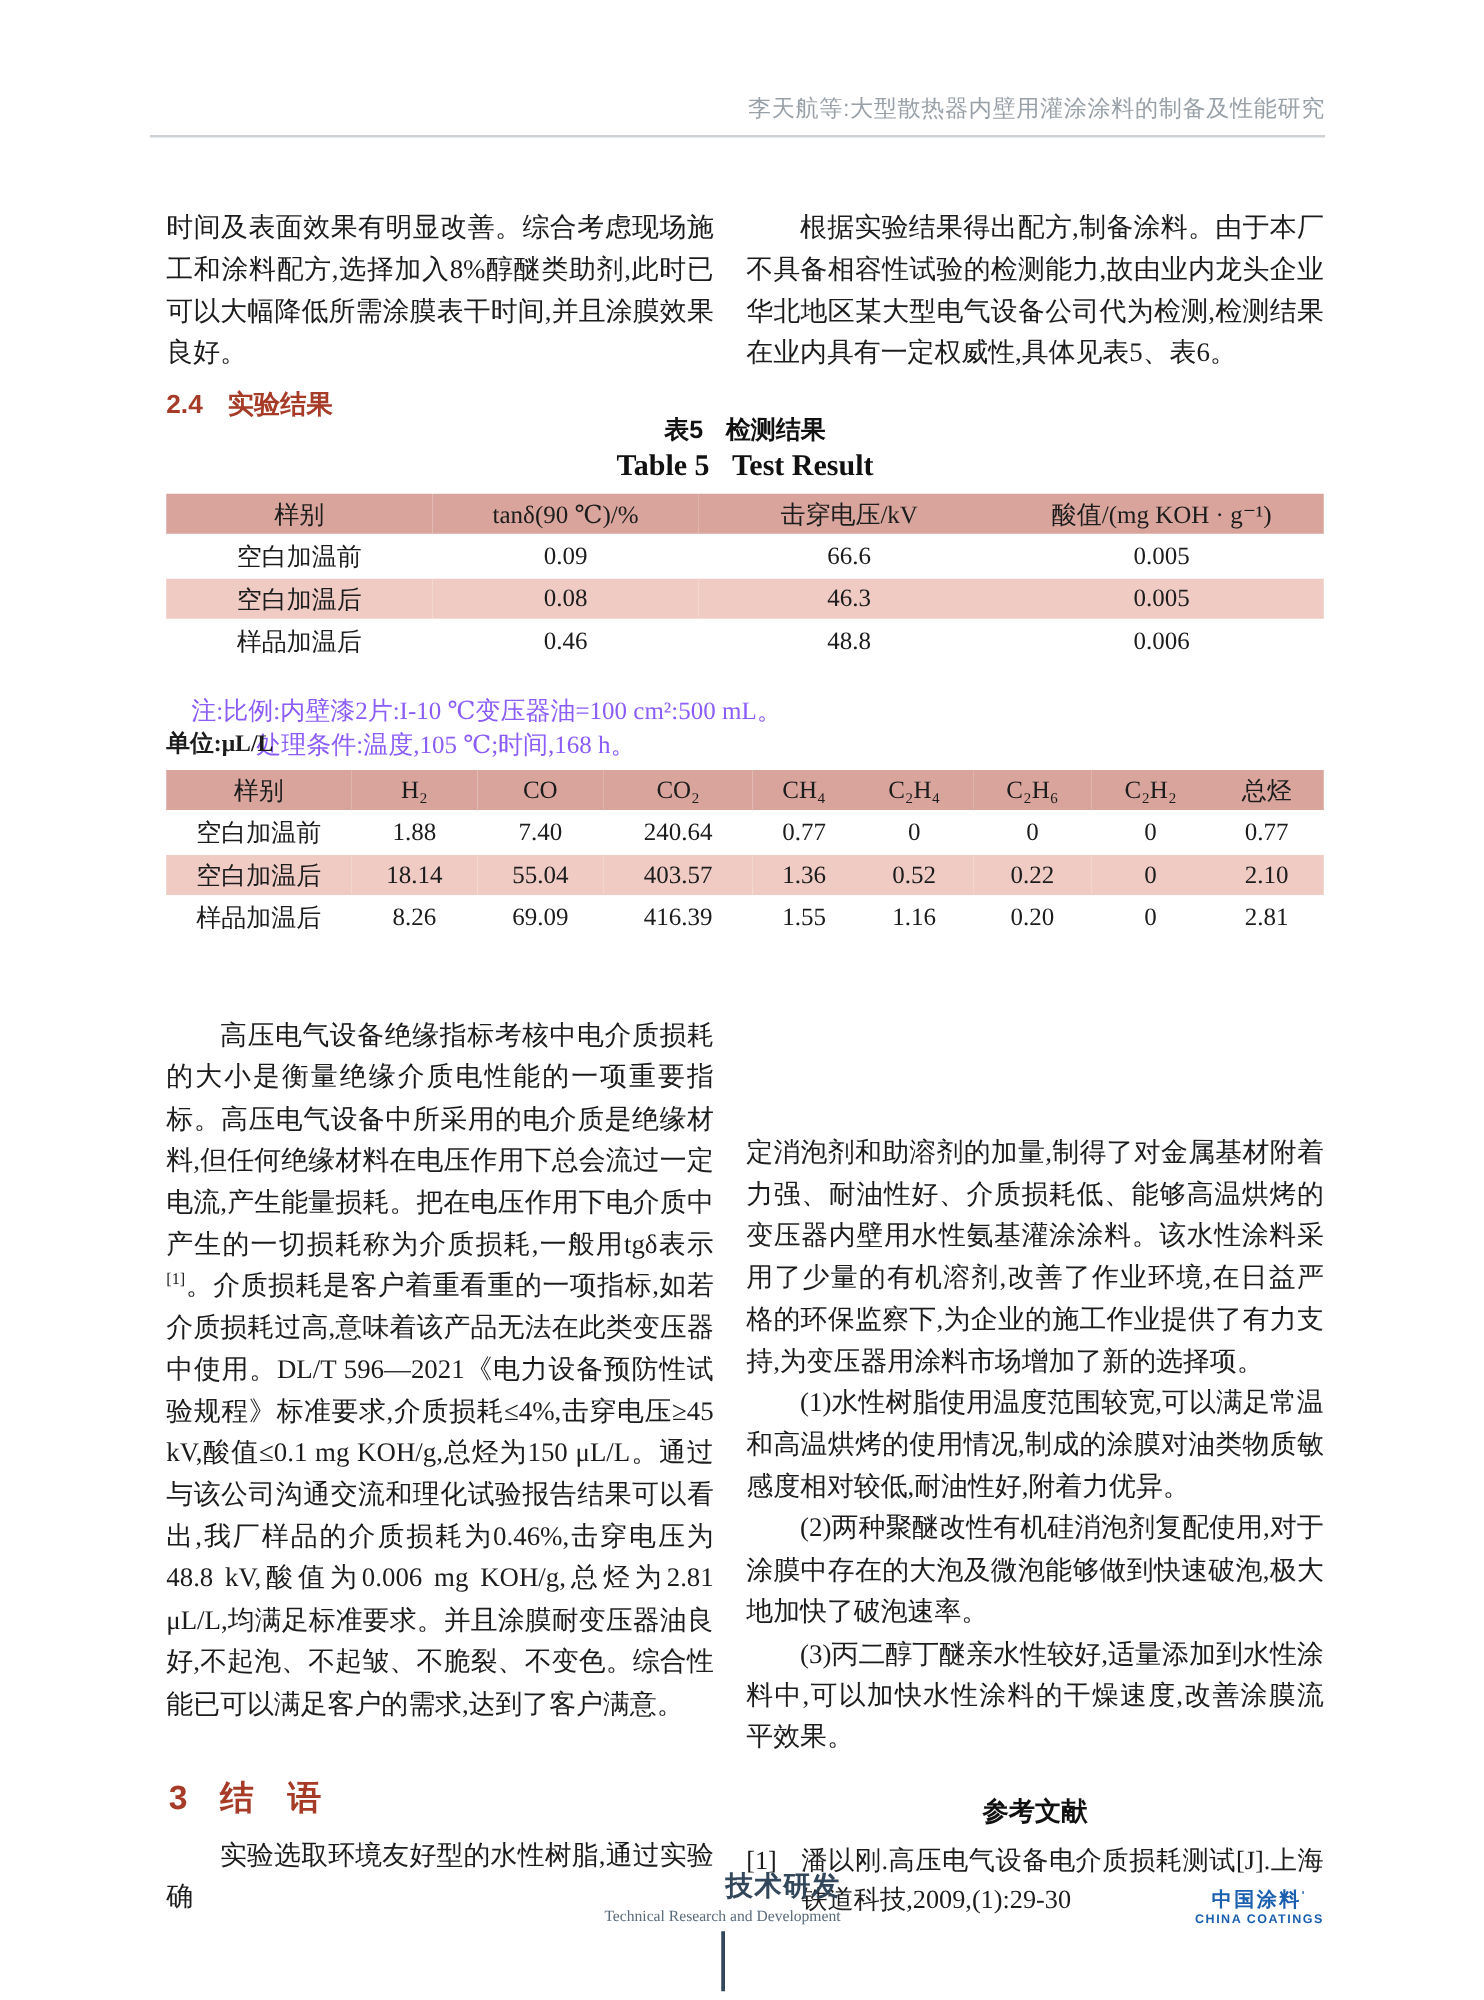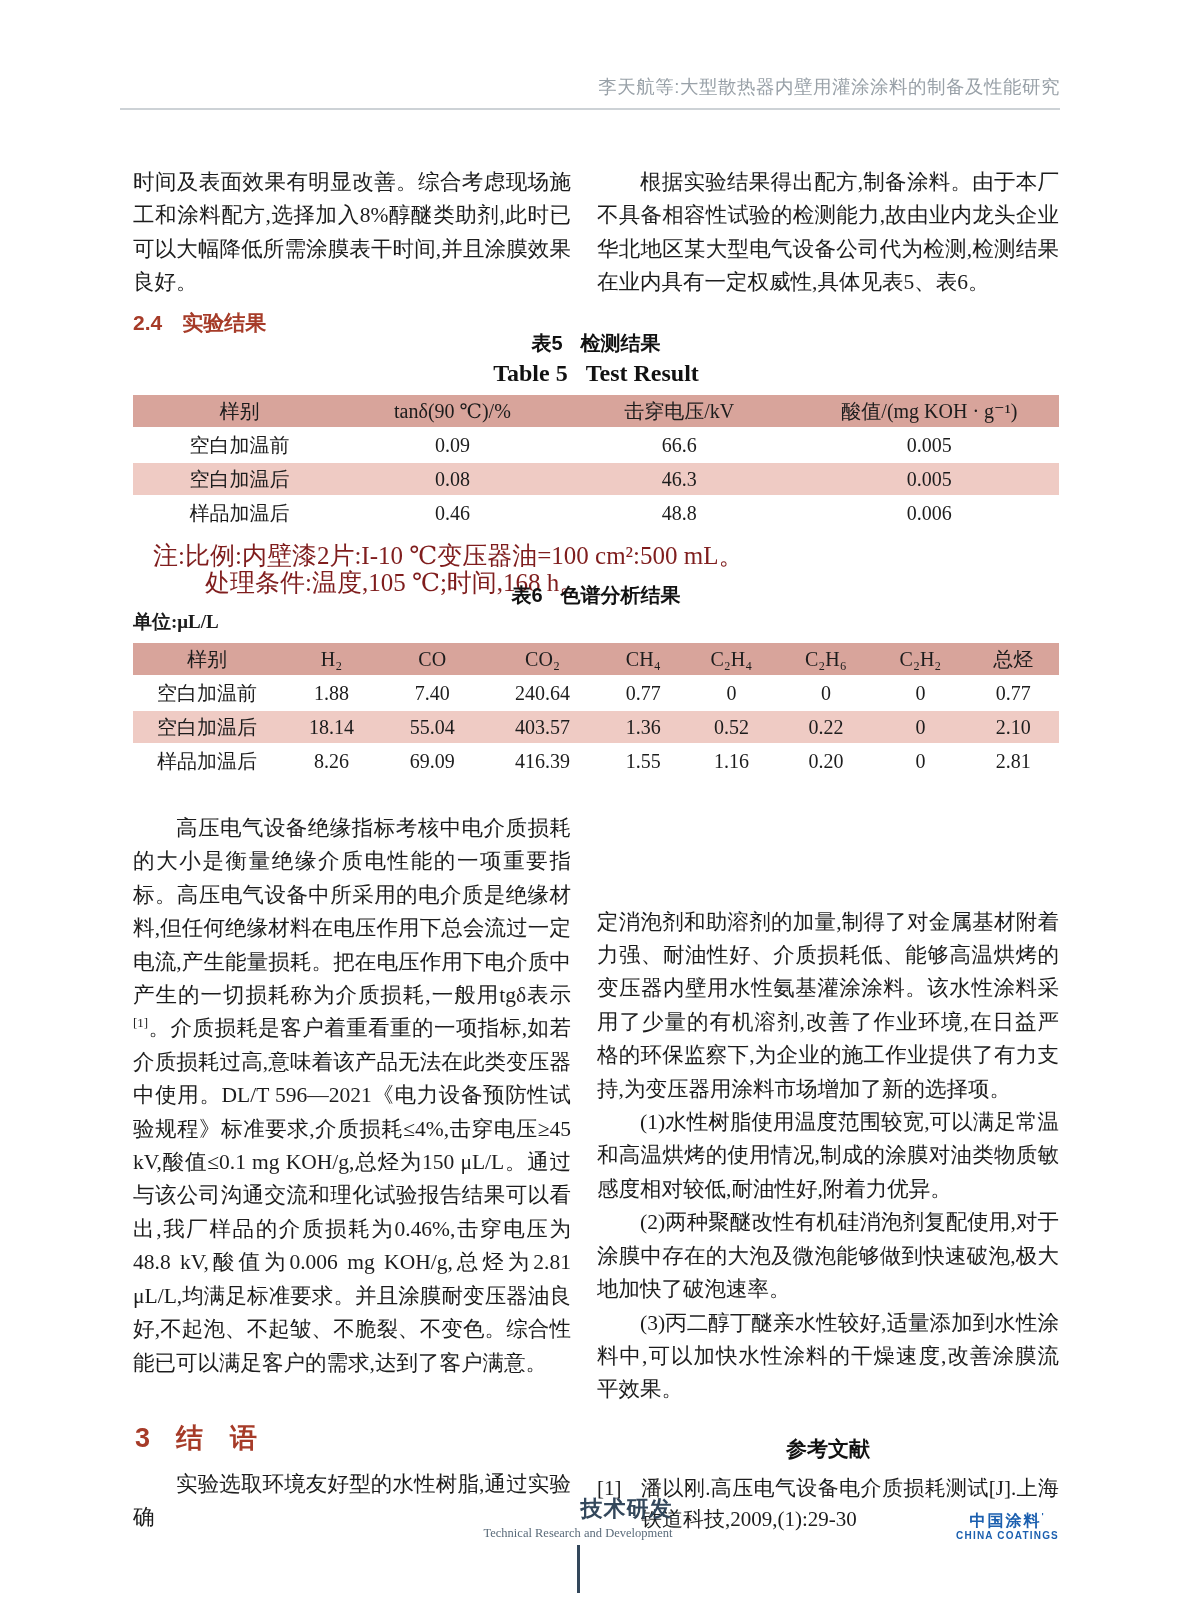--- a/index.html
+++ b/index.html
@@ -51,21 +51,21 @@
     font-size:20px;height:30px;padding:1px 4px;border-bottom:2px solid #ffffff;
   }
   table.data tr.hdr th{background:#D8A49B;}
   table.data tr.alt td{background:#EFCBC4;}
   table.data{border-bottom:2px solid #4F4F4F;}
   #table5 col.c0{width:23%;} #table5 col.c1{width:23%;}
   #table5 col.c2{width:26%;} #table5 col.c3{width:28%;}
   #table6 col.c0{width:16%;}
 
   .note{
-    margin-top:11px;color:#7f1d1d;font-size:25px;line-height:27px;
+    margin-top:25px;color:#8b5cf6;font-size:20px;line-height:27px;
     padding-left:20px;
   }
   .note .line2{padding-left:52px;}
 
   
   .main{position:absolute;top:812px;left:133px;width:926px;display:flex;gap:26px;align-items:flex-end;}
 
   .sec3{
     display:flex;gap:26px;align-items:baseline;margin:40px 0 12px 2px;
     font-family:"Liberation Sans","DejaVu Sans",sans-serif;font-weight:bold;
@@ -164,23 +164,20 @@
       </tr>
     </tbody>
       </table>
     <div class="note">
       <div class="line1">注:比例:内壁漆2片:I-10 ℃变压器油=100 cm²:500 mL。</div>
       <div class="line2">处理条件:温度,105 ℃;时间,168 h。</div>
     </div>
   </div>
 
   <div class="tbl-block" id="table6-block">
-    <div class="cap-cn">
-      <span>表6</span><span class="gap"></span><span>色谱分析结果</span>
-    </div>
     <div class="unit-line">单位:μL/L</div>
     <table class="data" id="table6">
       <colgroup>
           <col class="c0">
           <col>
           <col>
           <col>
           <col>
           <col>
           <col>

